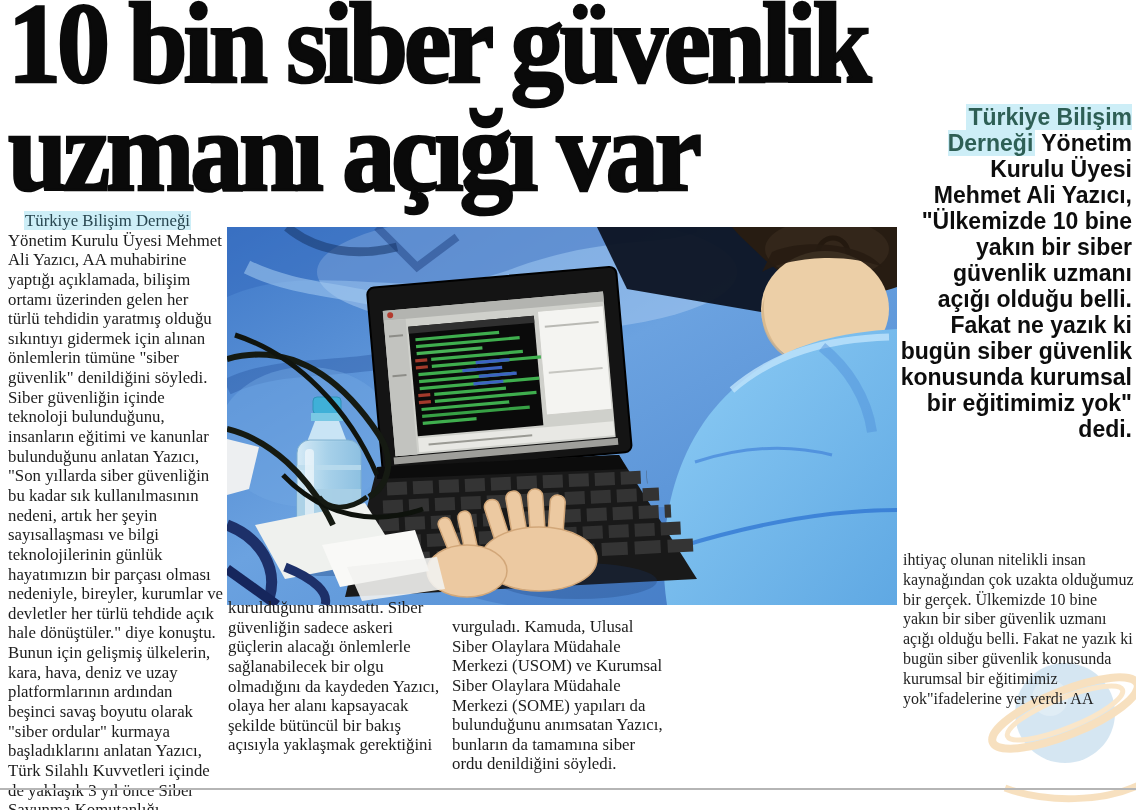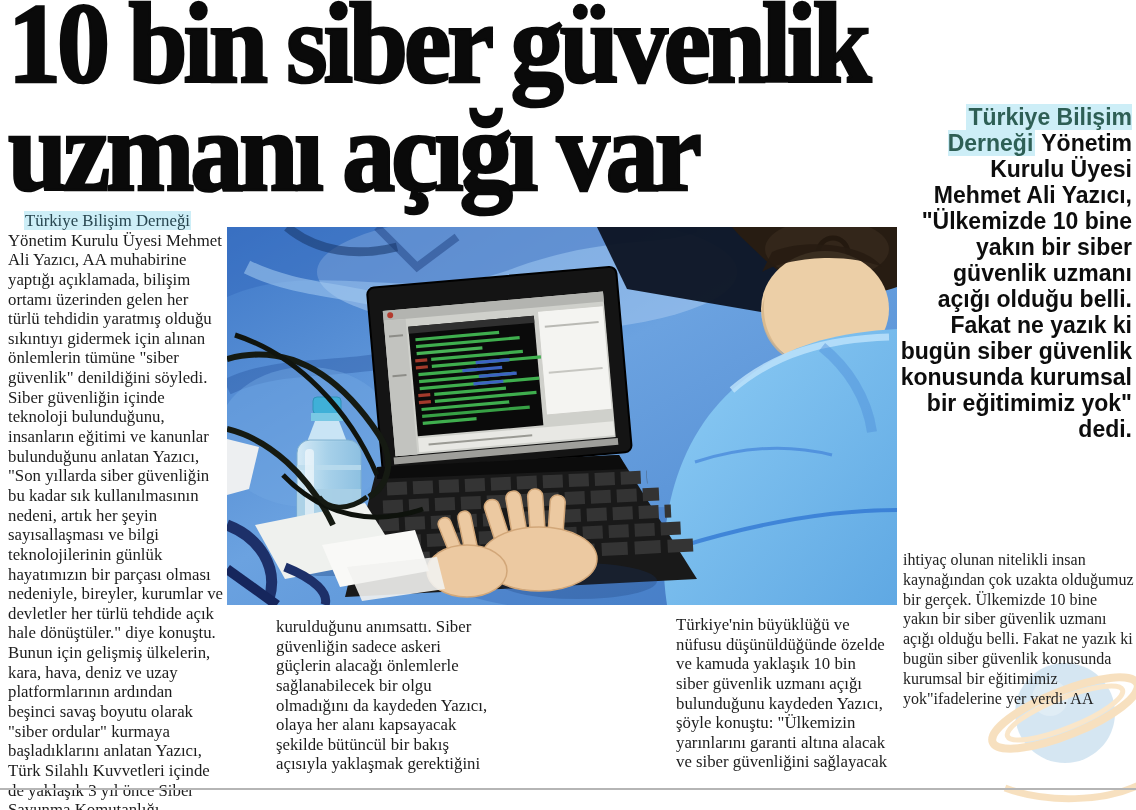--- a/index.html
+++ b/index.html
@@ -12,21 +12,21 @@
         -webkit-text-stroke:2.5px #0a0a0a;}
   .hl-line2{font-size:106px;line-height:.93;letter-spacing:-4px;white-space:nowrap;
         -webkit-text-stroke:2.5px #0a0a0a;}
   .pullquote{position:absolute;left:898px;top:104px;width:234px;text-align:right;
         font-family:"Liberation Sans",sans-serif;font-weight:bold;font-size:23px;
         line-height:1.13;color:#0d0d0d;}
   .pq-hl{color:#2e5f55;background:#cdeef7;padding:0 2px;}
   .col{position:absolute;width:216px;font-size:16.8px;line-height:1.17;text-align:left;}
   .col1{left:8px;top:211px;text-indent:16px;}
   .c1-hl{color:#27454f;background:#cdeef7;padding:0 1px;}
-  .col2{left:228px;top:617px;margin-left:48px;}
+  .col2{left:228px;top:598px;}
   .col3{left:452px;top:617px;}
   .col4{left:676px;top:615px;}
   .rightbody{position:absolute;left:903px;top:550px;width:231px;font-size:16px;
         line-height:1.24;color:#222;}
   .photo{position:absolute;left:227px;top:227px;width:670px;height:378px;margin:0;}
   .rule{position:absolute;left:0;top:788px;width:1136px;height:2px;background:#b5b5b5;}
   .watermark{position:absolute;left:985px;top:618px;width:160px;height:195px;opacity:.32;
         pointer-events:none;}
 </style>
 </head>
@@ -158,21 +158,21 @@
       <path d="M58 340 C88 352 102 366 98 378" stroke="#1d3069" stroke-width="9" fill="none"></path>
       <path d="M0 132 C62 115 112 148 152 208 C168 233 162 258 142 270" stroke="#151a12" stroke-width="6" fill="none"></path>
       <path d="M8 108 C70 128 122 182 150 248" stroke="#10140e" stroke-width="5" fill="none"></path>
       <path d="M0 202 C42 212 82 248 106 298" stroke="#151a12" stroke-width="6" fill="none"></path>
       <path d="M56 248 C98 292 150 298 196 282" stroke="#0e120c" stroke-width="5" fill="none"></path>
       <path d="M140 270 C120 285 100 282 92 270" stroke="#151a12" stroke-width="5" fill="none"></path>
     </svg>
   </figure>
 
   <div class="col col2">kurulduğunu anımsattı. Siber güvenliğin sadece askeri güçlerin alacağı önlemlerle sağlanabilecek bir olgu olmadığını da kaydeden Yazıcı, olaya her alanı kapsayacak şekilde bütüncül bir bakış açısıyla yaklaşmak gerektiğini</div>
-  <div class="col col4">Türkiye'nin büyüklüğü ve nüfusu düşünüldüğünde özelde ve kamuda yaklaşık 10 bin siber güvenlik uzmanı açığı bulunduğunu kaydeden Yazıcı, şöyle konuştu: "Ülkemizin yarınlarını garanti altına alacak ve siber güvenliğini sağlayacak</div>
+  <div class="col col3">vurguladı. Kamuda, Ulusal Siber Olaylara Müdahale Merkezi (USOM) ve Kurumsal Siber Olaylara Müdahale Merkezi (SOME) yapıları da bulunduğunu anımsatan Yazıcı, bunların da tamamına siber ordu denildiğini söyledi.</div>
 
   <div class="watermark">
     <svg viewBox="0 0 160 195" width="160" height="195">
       <circle cx="80" cy="95" r="50" fill="#7fb3d8"></circle>
       <circle cx="65" cy="80" r="18" fill="#a9cde6" opacity=".8"></circle>
       <g transform="rotate(-22 80 95)">
         <ellipse cx="80" cy="95" rx="78" ry="22" fill="none" stroke="#e8a23c" stroke-width="8"></ellipse>
         <ellipse cx="80" cy="95" rx="62" ry="15" fill="none" stroke="#f0b45a" stroke-width="5"></ellipse>
       </g>
       <path d="M20 170 C60 185 120 185 158 165" stroke="#e8a23c" stroke-width="7" fill="none"></path>

